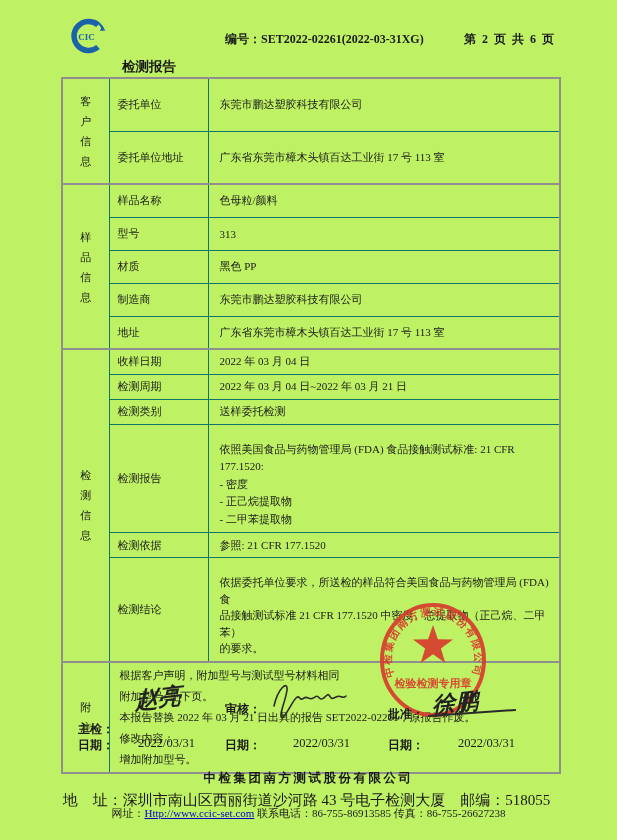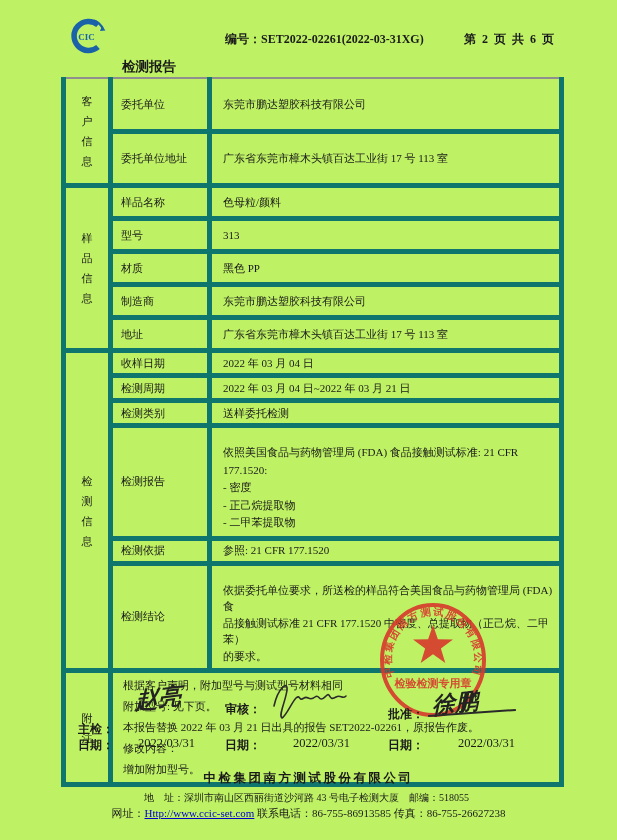--- a/index.html
+++ b/index.html
@@ -13,21 +13,21 @@
   .logo { position:absolute; left:66px; top:16px; width:40px; height:40px; }
   .h-title { position:absolute; left:122px; top:30px; font-size:13.5px; font-weight:bold;margin-top:28px; }
   .h-no    { position:absolute; left:225px; top:31px; font-size:12px; font-weight:bold; }
   .h-page  { position:absolute; left:464px; top:31px; font-size:12px; font-weight:bold; letter-spacing:1.5px; }
   
   .report-table {
     position:absolute; left:61px; top:77px; width:498px;
     border-collapse:collapse; table-layout:fixed; font-size:11px;
     border:2px solid #8f8f8f;
   }
-  .report-table td { border:5px solid #0f766e; vertical-align:middle; padding:2px 6px; }
+  .report-table td { border:1px solid #0f766e; vertical-align:middle; padding:2px 6px; }
   .report-table tr.secline td { border-top:2px solid #8f8f8f; }
   td.sec  { text-align:center; white-space:pre-line; line-height:20px; padding:12px; }
   td.fld  { padding-left:8px; }
   td.val  { padding-left:11px; }
   td.ml   { white-space:pre-line; line-height:17.5px; padding-top:16px; padding-bottom:4px; }
   td.note { white-space:pre-line; line-height:21px; padding-left:10px; }
   
   .stamp { position:absolute; left:377px; top:600px; width:113px; height:120px; z-index:4; opacity:.9; }
   
   .sig-label  { position:absolute; font-size:12px; font-weight:bold; z-index:5; }
@@ -36,21 +36,21 @@
   .sig-name {
     position:absolute; font-size:23px; font-weight:bold; font-style:italic;
     transform:rotate(-7deg) skewX(-6deg); color:#222; z-index:6; white-space:nowrap;
   }
   .sig-underline { position:absolute; width:88px; height:2px; background:#2a2a2a;
     transform:rotate(-4deg); z-index:6; }
   .sig-scribble { position:absolute; z-index:6; }
   
   .f-company { position:absolute; left:0; right:0; top:770px; text-align:center;
     font-size:12.5px; font-weight:bold; letter-spacing:2.5px; }
-  .f-addr { position:absolute; left:0; right:4px; top:791px; text-align:center; font-size:10px; }
+  .f-addr { position:absolute; left:0; right:4px; top:791px; text-align:center; font-size:15px; }
   .f-web  { position:absolute; left:0; right:0; top:806px; text-align:center; font-size:11px; }
   .f-web a { color:#0000cc; text-decoration:underline;font-family:Liberation Serif, serif; }
 </style>
 </head>
 <body>
 
 <div class="page">
 
   <svg class="logo" viewBox="0 0 40 40">
     <path d="M 32 9 A 14.5 14.5 0 1 0 32 31" fill="none" stroke="#1b63a8" stroke-width="5.5"></path>

